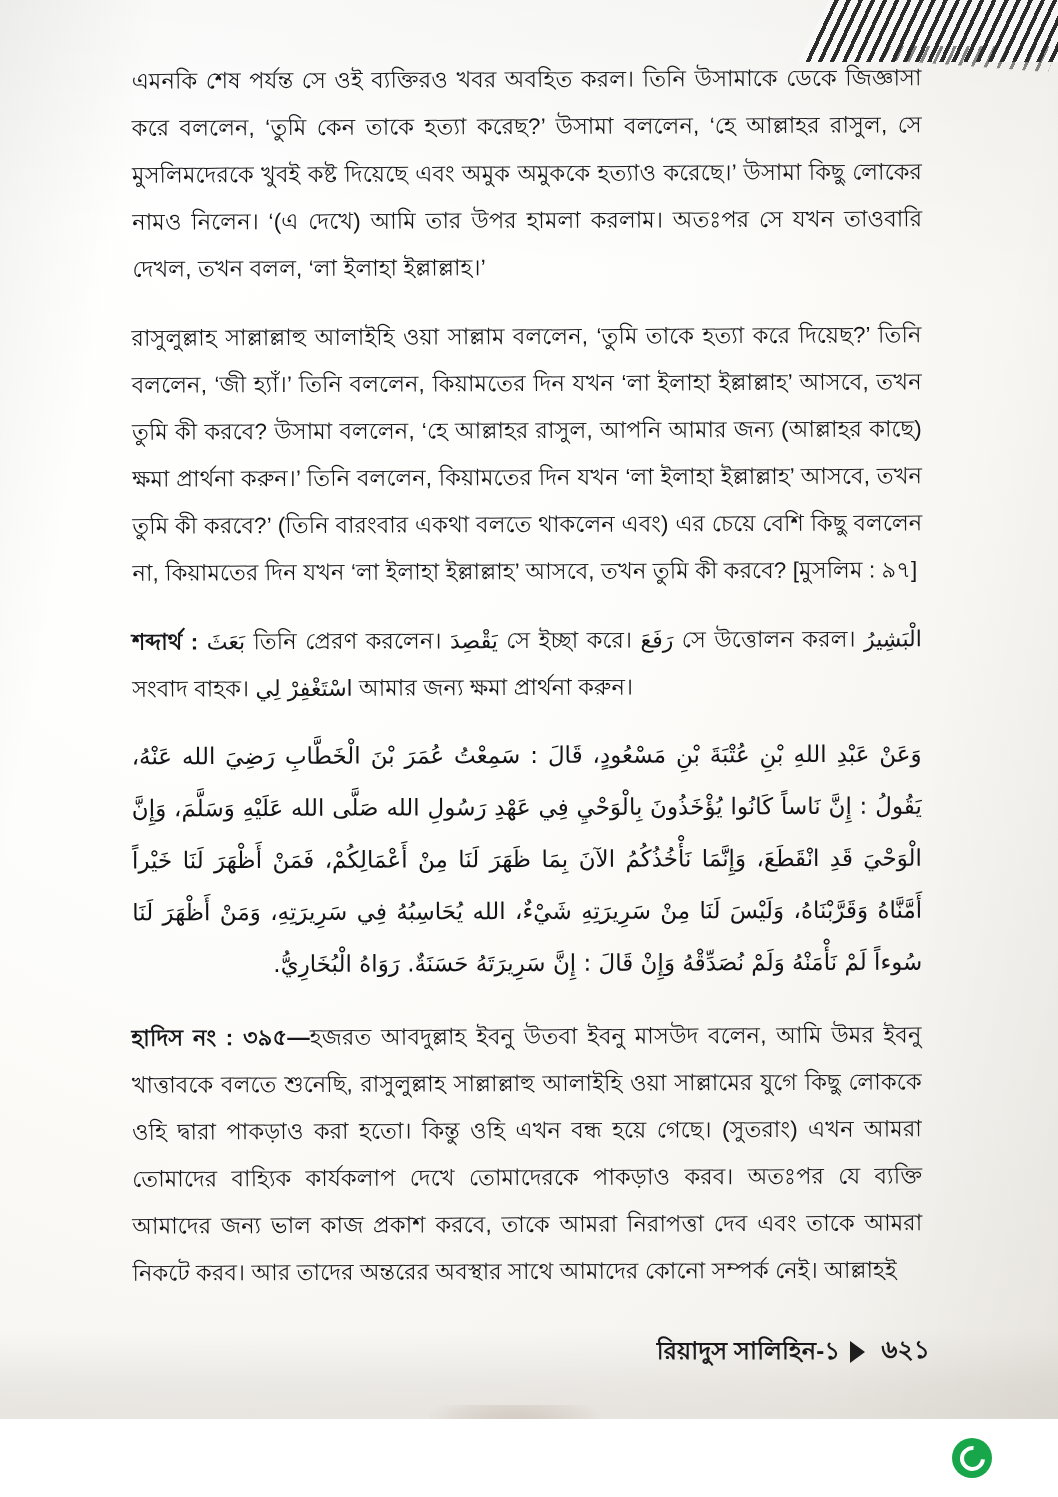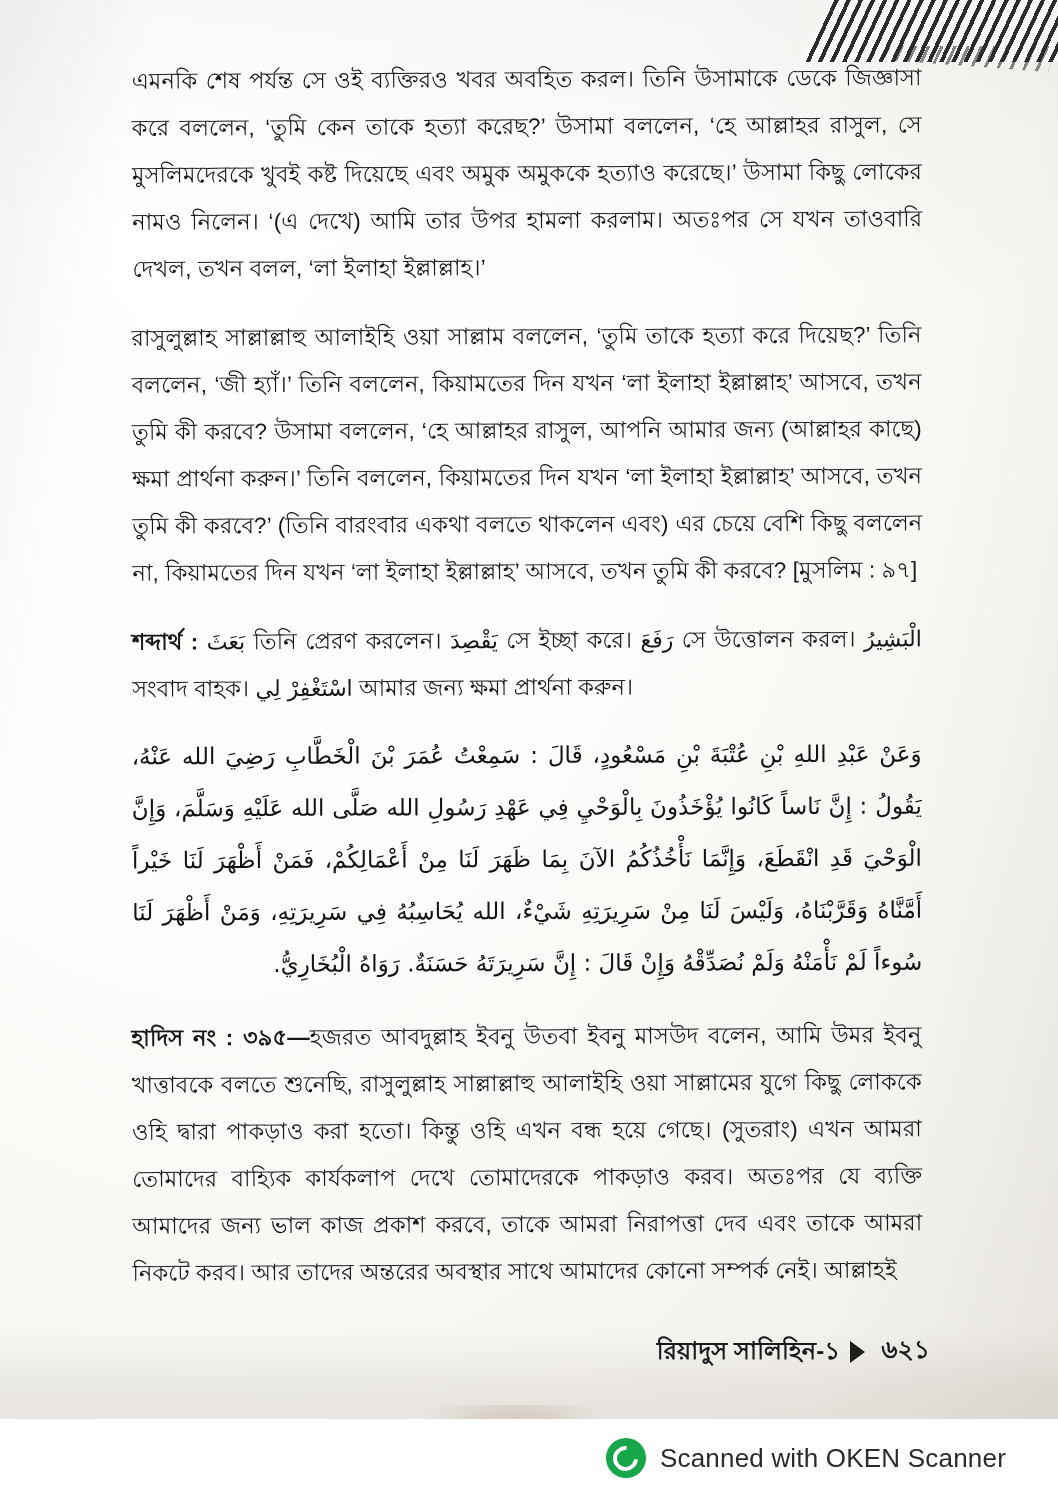--- a/index.html
+++ b/index.html
@@ -234,14 +234,13 @@
     </div>
   </div>
 
   <div class="paper-shade"></div>
   <div class="page-curl"></div>
   <div class="thumb-smudge"></div>
 </div>
 
 <div class="scan-bar">
   <span class="scan-logo"></span>
-  <span class="scan-text">Scanned with OKEN Scanner</span>
 </div>
 
 </body></html>

